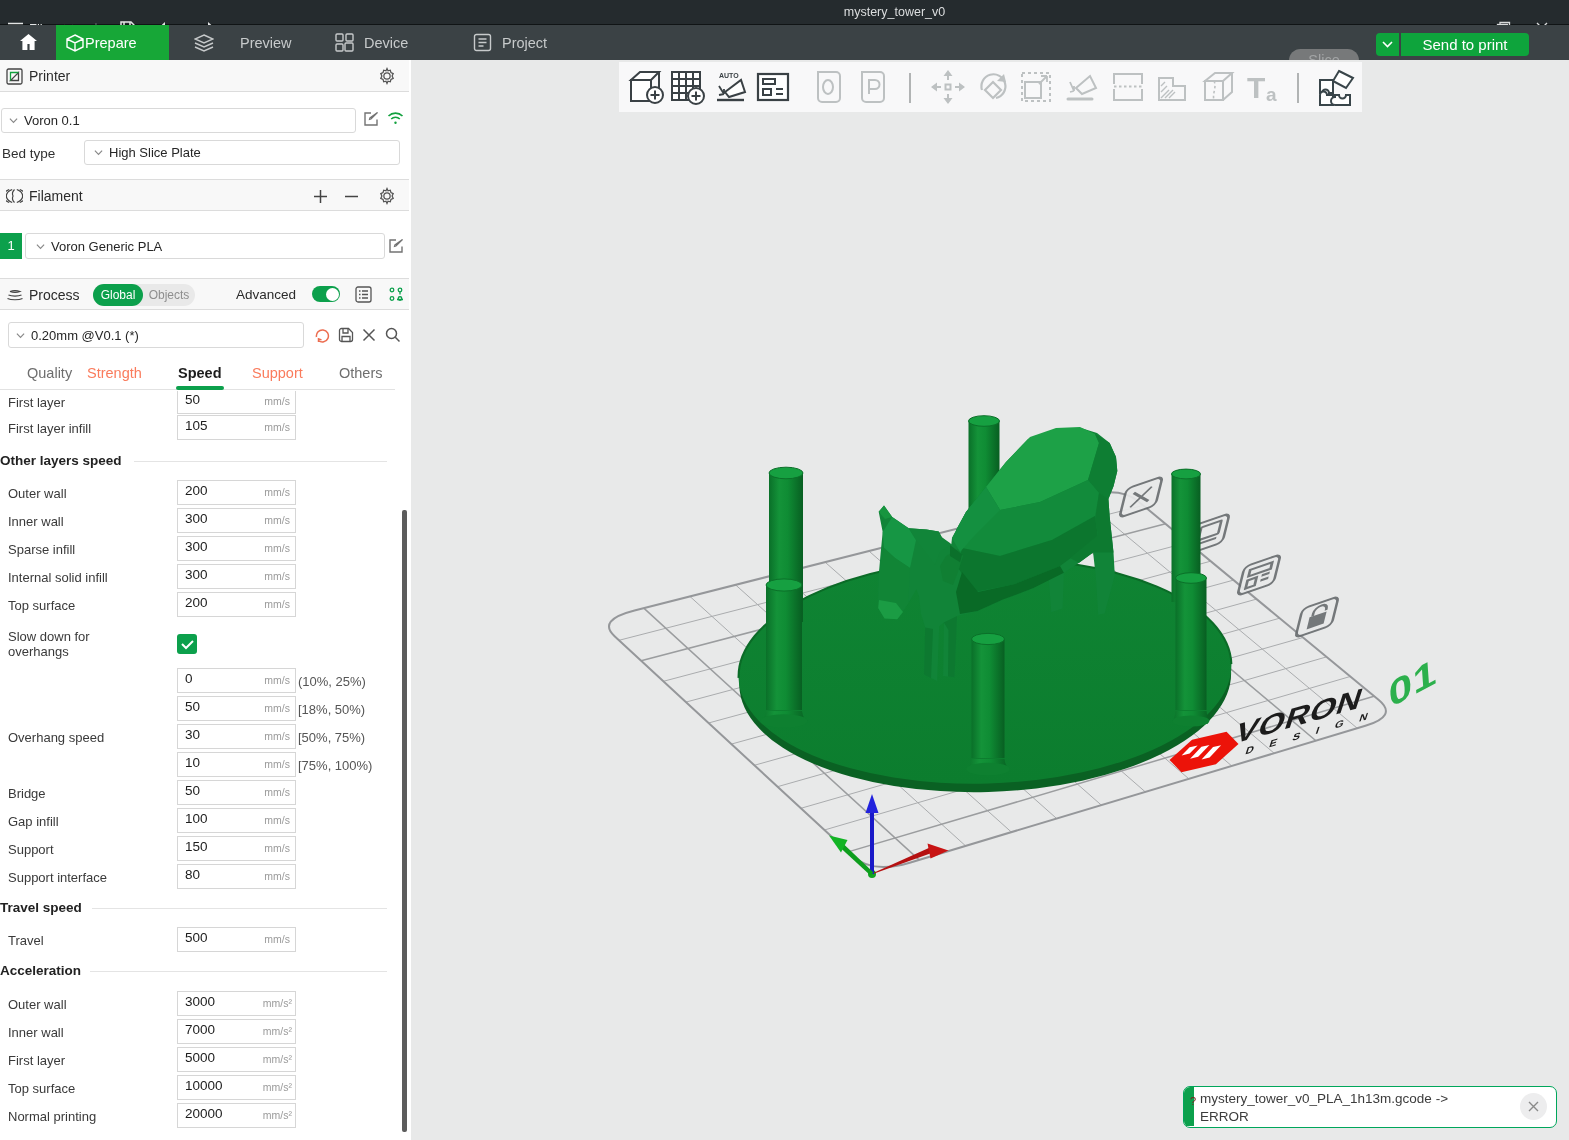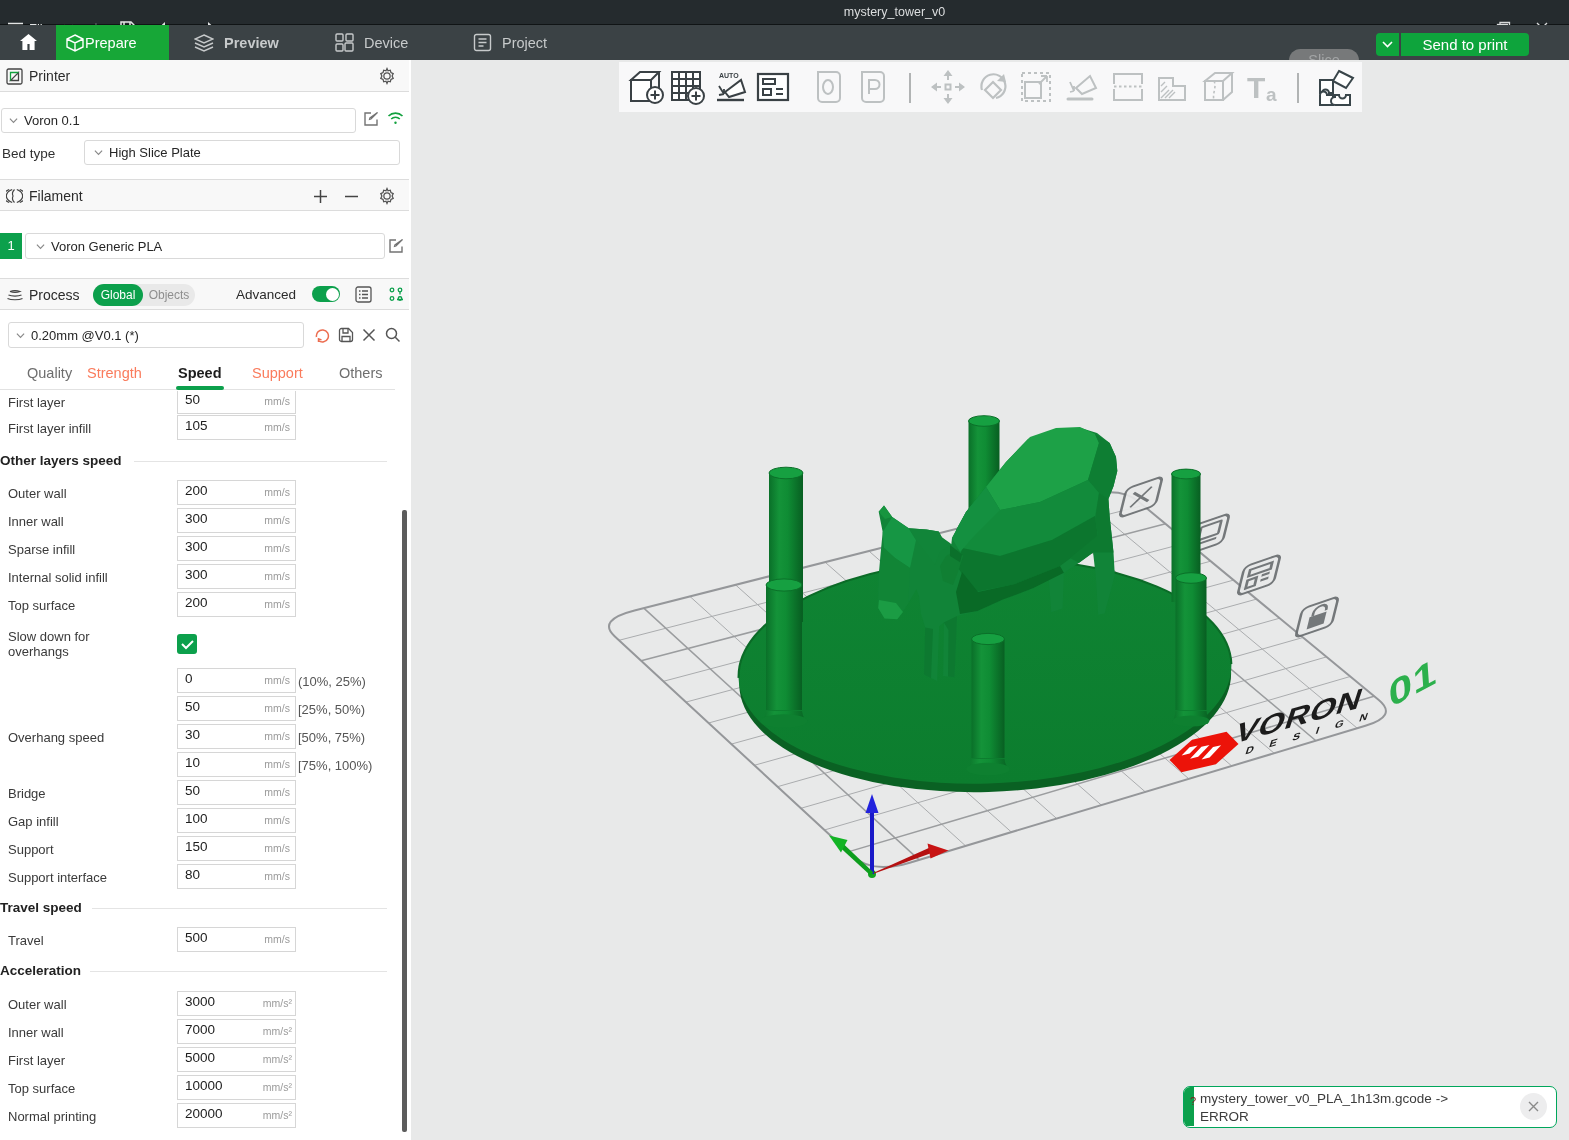--- a/index.html
+++ b/index.html
@@ -92,21 +92,21 @@
     <svg width="21" height="21" viewBox="0 0 21 21">
         <path d="M10.5 2 L19 9 h-2.4 v9 h-5 v-6 h-2.2 v6 h-5 v-9 H2 Z" fill="#fff"></path>
       </svg>
   </div>
   <div class="nav-tab active" style="left:56px; width:113px; padding-left:9px;">
     <svg width="20" height="20" viewBox="0 0 20 20">
         <path d="M10 2 L18 6 v8 L10 18 L2 14 V6 Z M2 6 L10 10 L18 6 M10 10 v8" fill="none" stroke="#fff" stroke-width="1.4"></path>
       </svg>
     <span>Prepare</span>
   </div>
-  <div class="nav-tab" style="left:194px; gap:10px;font-weight:bold;">
+  <div class="nav-tab" style="left:194px; gap:26px;">
     <svg width="20" height="18" viewBox="0 0 20 18">
         <g fill="none" stroke="#c7cacb" stroke-width="1.4">
           <path d="M10 1 L19 5 L10 9 L1 5 Z"></path>
           <path d="M1 9 L10 13 L19 9"></path>
           <path d="M1 13 L10 17 L19 13"></path>
         </g>
       </svg>
     <span>Preview</span>
   </div>
   <div class="nav-tab" style="left:335px; gap:10px;">
@@ -335,21 +335,21 @@
 <div class="prow" style="top:276px;">
         <div class="box"></div>
         <div class="val" style="left:185px;">0</div>
         <div class="unit" style="right:105px;">mm/s</div>
         <div class="rng">(10%, 25%)</div>
       </div>
 <div class="prow" style="top:304px;">
         <div class="box"></div>
         <div class="val" style="left:185px;">50</div>
         <div class="unit" style="right:105px;">mm/s</div>
-        <div class="rng">[25%, 50%)</div>
+        <div class="rng">[18%, 50%)</div>
       </div>
 <div class="prow" style="top:332px;">
         <div class="lb">Overhang speed</div>
         <div class="box"></div>
         <div class="val" style="left:185px;">30</div>
         <div class="unit" style="right:105px;">mm/s</div>
         <div class="rng">[50%, 75%)</div>
       </div>
 <div class="prow" style="top:360px;">
         <div class="box"></div>

